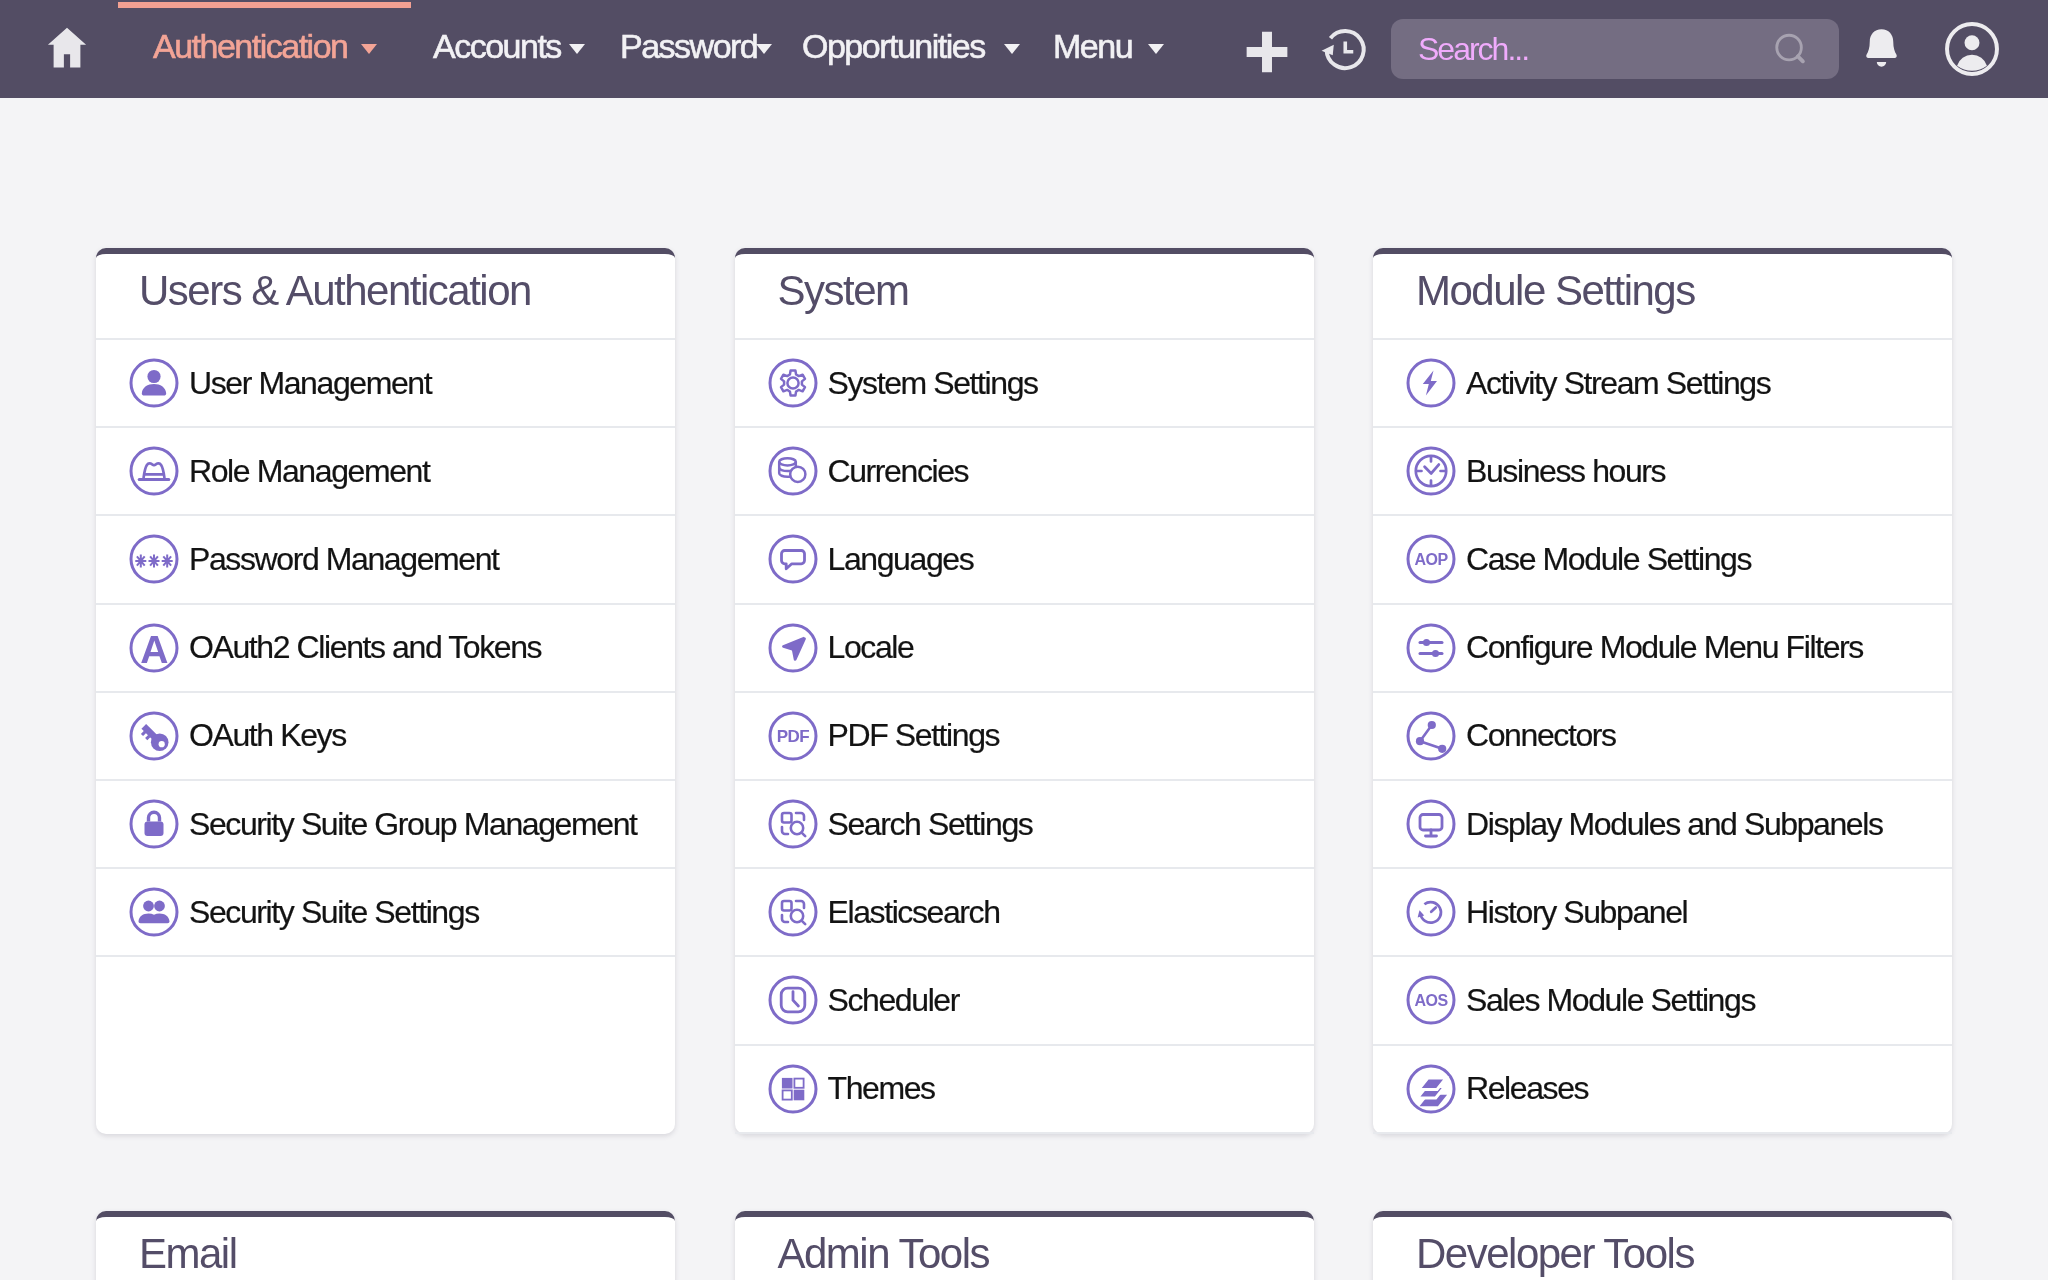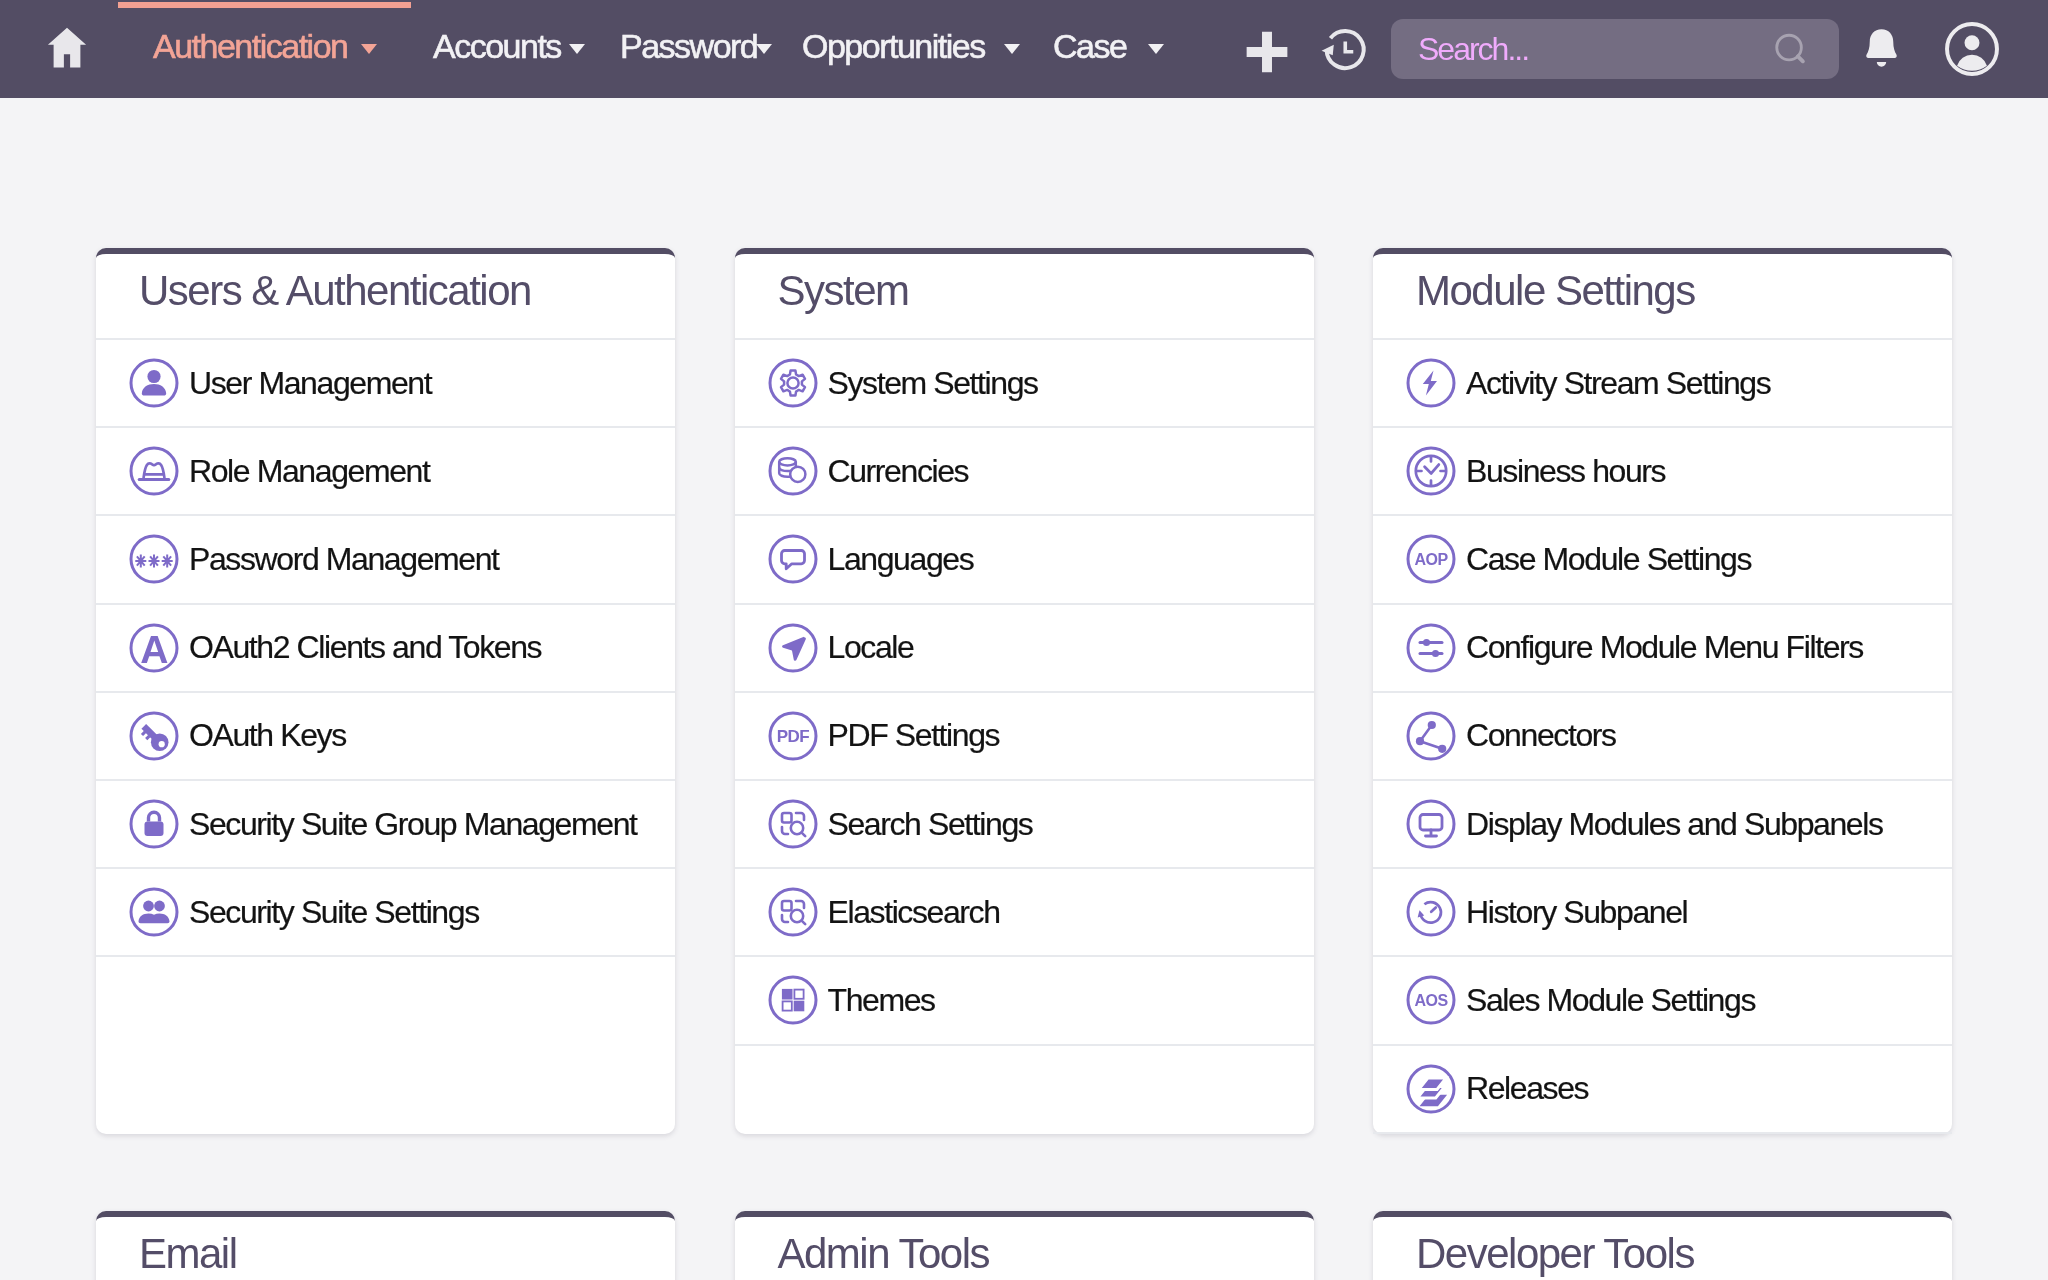--- a/index.html
+++ b/index.html
@@ -68,21 +68,21 @@
     </svg>
   <div class="abs activebar"></div>
   <div class="abs navtext admin">Authentication</div>
   <div class="caret admin-caret"></div>
   <div class="abs navtext" style="left:433px;">Accounts</div>
   <div class="caret" style="left:569px;"></div>
   <div class="abs navtext" style="left:620px;">Password</div>
   <div class="caret" style="left:756px;"></div>
   <div class="abs navtext" style="left:802px;">Opportunities</div>
   <div class="caret" style="left:1004px;"></div>
-  <div class="abs navtext" style="left:1053px;">Case</div>
+  <div class="abs navtext" style="left:1053px;">Menu</div>
   <div class="caret" style="left:1148px;"></div>
   <svg class="abs" style="left:1241px;top:26px;" width="52" height="52" viewBox="0 0 24 24">
       <path fill="#E8E7EB" d="M9.7 2.6h4.6v7.1h7.1v4.6h-7.1v7.1H9.7v-7.1H2.6V9.7h7.1Z"></path>
     </svg>
   <svg class="abs" style="left:1313px;top:19px;" width="64" height="64" viewBox="0 0 24 24">
     <g fill="none" stroke="#E8E7EB" stroke-width="1.5">
       <path d="M6.55 7.2 A6.95 6.95 0 1 1 5.1 11.6"></path>
       <path d="M12.1 8.4v3.9h3" stroke-width="1.35"></path>
     </g>
     <path fill="#E8E7EB" d="M3.2 11.9 7.8 9.7 7.4 13.6Z"></path>
@@ -203,20 +203,27 @@
               <g fill="none" class="pur" stroke-width="2.6" stroke-linecap="round">
                 <rect x="14" y="14" width="9.5" height="9.5" rx="2"></rect>
                 <path d="M28 14h5a3 3 0 0 1 3 3v4"></path>
                 <path d="M14 28v4a3 3 0 0 0 3 3h3"></path>
                 <circle cx="29" cy="29" r="6.2"></circle>
                 <path d="m33.6 33.6 3.6 3.6"></path>
               </g>
             </svg>Elasticsearch</li>
       <li><svg width="50" height="50" viewBox="0 0 50 50">
               <circle cx="25" cy="25" r="23" fill="none" class="pur" stroke-width="3"></circle>
+              <g fill="none" class="pur" stroke-width="2.8" stroke-linecap="round">
+                <rect x="13.2" y="13.2" width="23.6" height="23.6" rx="6.5"></rect>
+                <path d="M25 16.6v8.6l5.4 5.8"></path>
+              </g>
+            </svg>Scheduler</li>
+      <li><svg width="50" height="50" viewBox="0 0 50 50">
+              <circle cx="25" cy="25" r="23" fill="none" class="pur" stroke-width="3"></circle>
               <rect x="13.9" y="13.9" width="10.6" height="10.6" class="purf"></rect>
               <rect x="26.4" y="14.6" width="9.2" height="9.2" fill="none" class="pur" stroke-width="1.8"></rect>
               <rect x="14.6" y="26.4" width="9.2" height="9.2" fill="none" class="pur" stroke-width="1.8"></rect>
               <rect x="25.7" y="25.7" width="10.6" height="10.6" class="purf"></rect>
             </svg>Themes</li>
     </ul>
   </div>
 
   <div class="panel">
     <h2>Module Settings</h2>

